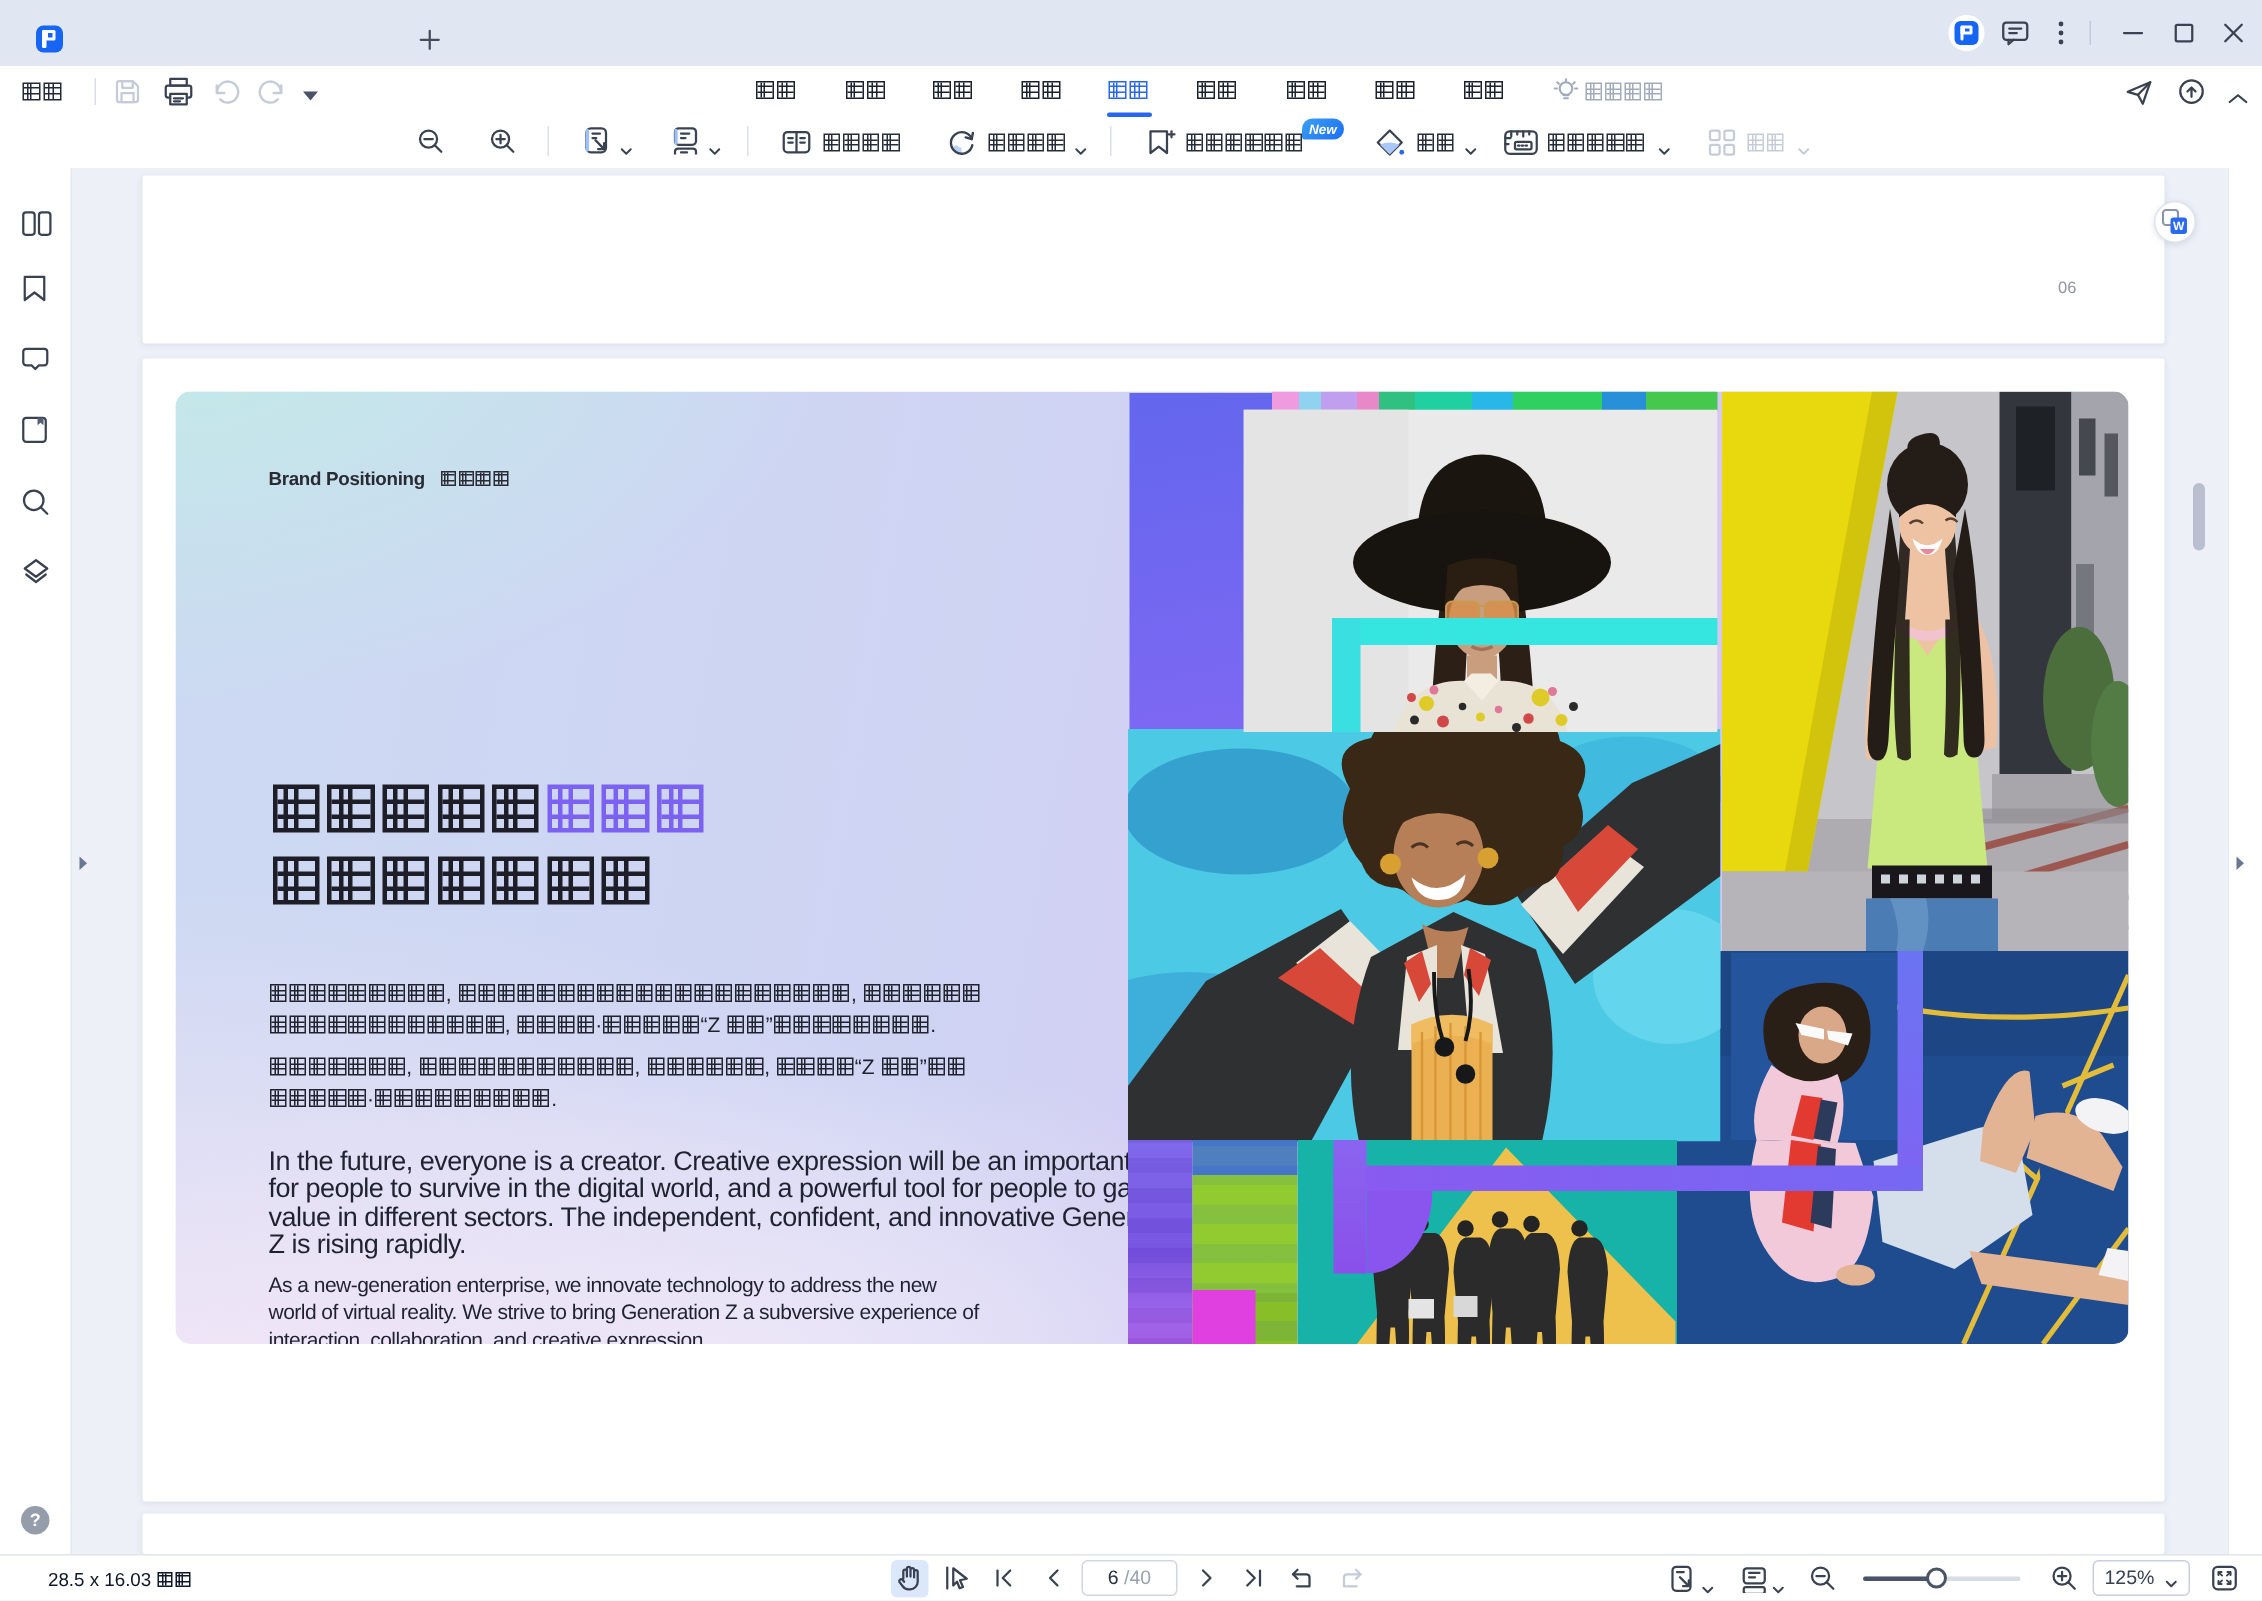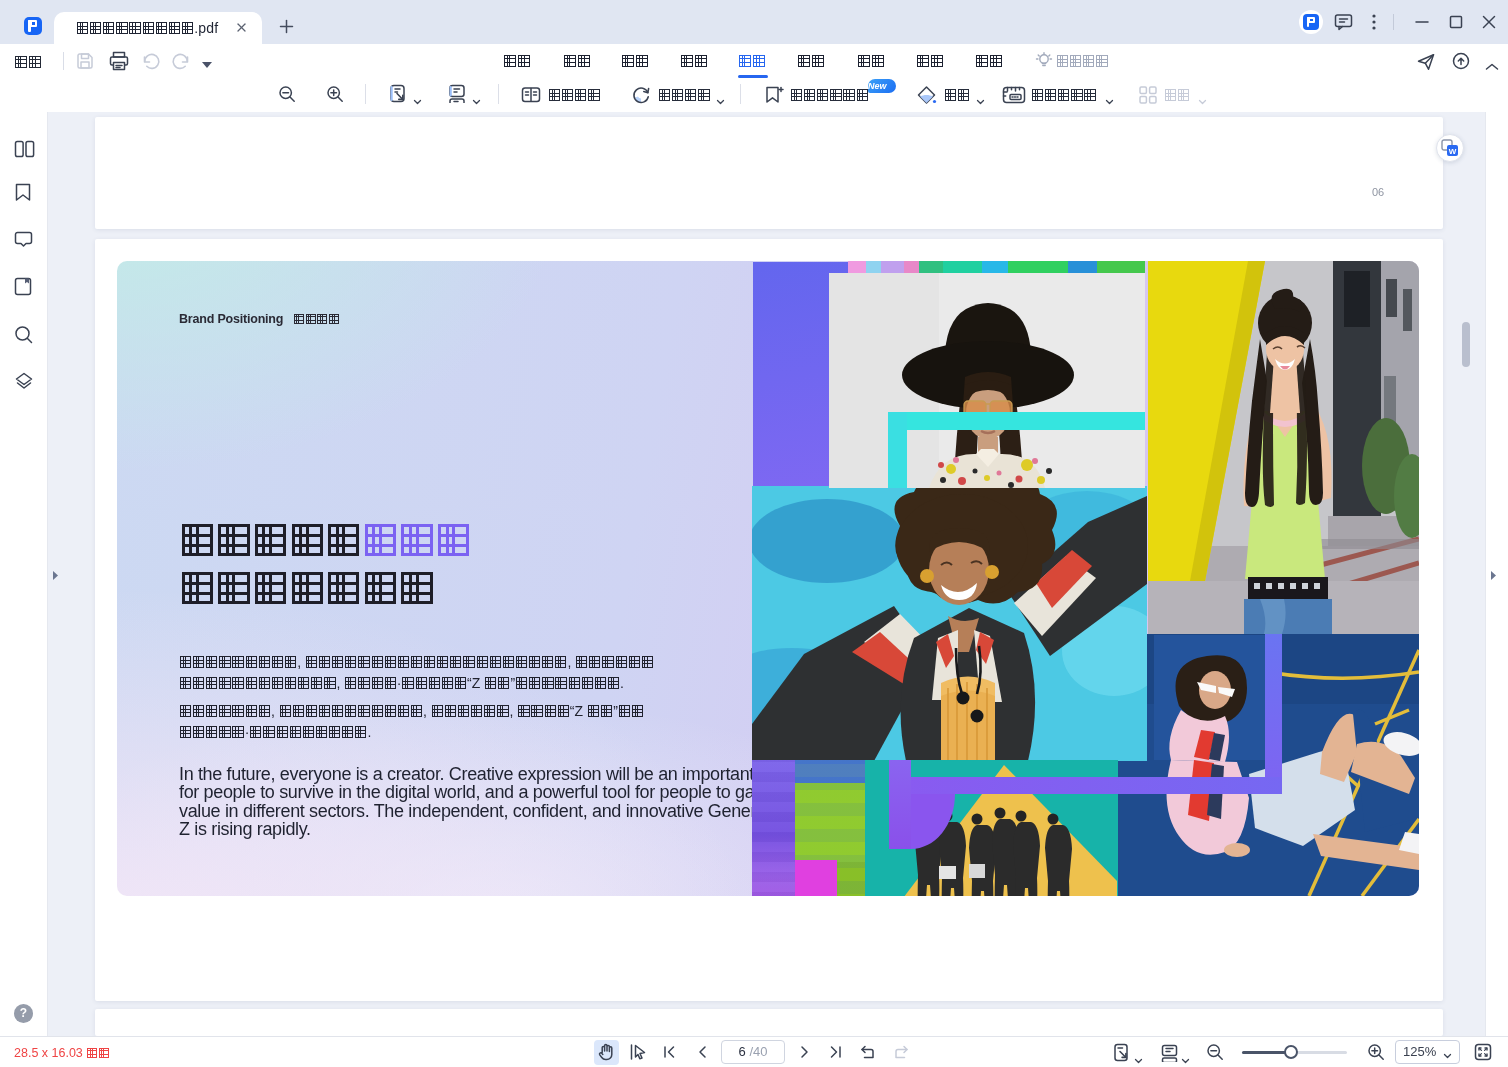--- a/index.html
+++ b/index.html
@@ -20,27 +20,20 @@
 radial-gradient(760px 450px at 0% -8%,#c2ebe7 0%,rgba(194,235,231,0) 58%),
 linear-gradient(100deg,#ccd9f2 0%,#cfd4f3 40%,#d7c8f2 70%,#d0c1ee 100%)}
 .ph{position:absolute}
 </style></head><body>
 <div class="titlebar">
 <div class="ab" style="left:24px;top:17px;width:18px;height:18px;background:#1765f5;border-radius:5px">
       <div class="ab" style="left:4px;top:3px;width:9px;height:7px;background:#fff;border-radius:1px"></div>
       <div class="ab" style="left:4px;top:3px;width:3px;height:12px;background:#fff;border-radius:1px"></div>
       <div class="ab" style="left:8px;top:5px;width:3px;height:3px;background:#1765f5"></div>
     </div>
-<div class="tab">
-      <span class="ab" style="left:22px;top:8px;letter-spacing:.2px"><i class="cj"></i><i class="cj"></i><i class="cj"></i><i class="cj"></i><i class="cj"></i><i class="cj"></i><i class="cj"></i><i class="cj"></i><i class="cj"></i>.pdf</span>
-      <svg class="ab" style="left:182px;top:10px" width="11" height="11" viewBox="0 0 11 11" stroke="#5a6170" stroke-width="1.3" stroke-linecap="round">
-        <line x1="2" y1="2" x2="9" y2="9"></line>
-        <line x1="9" y1="2" x2="2" y2="9"></line>
-      </svg>
-    </div>
 <svg class="ab" style="left:279px;top:19px" width="15" height="15" viewBox="0 0 15 15" stroke="#444c5e" stroke-width="1.5" stroke-linecap="round">
       <line x1="7.5" y1="1.5" x2="7.5" y2="13.5"></line>
       <line x1="1.5" y1="7.5" x2="13.5" y2="7.5"></line>
     </svg>
 <div class="ab" style="left:1299px;top:10px;width:24px;height:24px;background:#fff;border-radius:50%">
       <div class="ab" style="left:4px;top:4px;width:16px;height:16px;background:#1765f5;border-radius:4px">
         <div class="ab" style="left:3.5px;top:3px;width:8px;height:6px;background:#fff;border-radius:1px"></div>
         <div class="ab" style="left:3.5px;top:3px;width:2.6px;height:10px;background:#fff;border-radius:1px"></div>
         <div class="ab" style="left:7px;top:4.6px;width:2.6px;height:2.6px;background:#1765f5"></div>
       </div>
@@ -176,21 +169,21 @@
 <span class="ab" style="left:716px;top:13px"><svg width="9" height="6" viewBox="0 0 9 6" fill="none" stroke="#3a4252" stroke-width="1.3" stroke-linecap="round" stroke-linejoin="round">
         <polyline points="1.5,1.5 4.5,4.5 7.5,1.5"></polyline>
       </svg></span>
 <div class="ab" style="left:740px;top:6px;width:1px;height:20px;background:#dcdfe8"></div>
 <span class="ab" style="left:763px;top:7px"><svg width="22" height="20" viewBox="0 0 22 20" fill="none" stroke="#3a4252" stroke-width="1.5" stroke-linecap="round" stroke-linejoin="round">
         <path d="M4 2.5 h11 v14.5 l-5.5 -4.2 -5.5 4.2 Z"></path>
         <line x1="16" y1="4.5" x2="20" y2="4.5"></line>
         <line x1="18" y1="2.5" x2="18" y2="6.5"></line>
       </svg></span>
 <span class="ab" style="left:790px;top:9px;font-size:14px;color:#262c3a"><i class="cj"></i><i class="cj"></i><i class="cj"></i><i class="cj"></i><i class="cj"></i><i class="cj"></i></span>
-<div class="ab" style="left:868px;top:1px;width:28px;height:14px;background:linear-gradient(135deg,#3aa0f8,#1c6ef2);border-radius:7px 7px 7px 2px;color:#fff;font-size:9px;font-style:italic;font-weight:bold;line-height:14px">New</div>
+<div class="ab" style="left:868px;top:1px;width:28px;height:14px;background:linear-gradient(135deg,#3aa0f8,#1c6ef2);border-radius:7px 7px 7px 2px;color:#fff;font-size:9px;font-style:italic;font-weight:bold;text-align:center;line-height:14px">New</div>
 <span class="ab" style="left:915px;top:6px"><svg width="24" height="22" viewBox="0 0 24 22" fill="none">
         <path d="M11.5 19 L3.5 11 L11.5 3 L19.5 11 Z" fill="none" stroke="#3a4252" stroke-width="1.5" stroke-linejoin="round"></path>
         <path d="M5 12.5 L11.5 19 L18 12.5 C14 10.5 9 10.5 5 12.5 Z" fill="#a9c7f9" stroke="none"></path>
         <circle cx="19.5" cy="17.5" r="1.6" fill="#2a6af2" stroke="none"></circle>
       </svg></span>
 <span class="ab" style="left:944px;top:9px;font-size:14px;color:#262c3a"><i class="cj"></i><i class="cj"></i></span>
 <span class="ab" style="left:976px;top:13px"><svg width="9" height="6" viewBox="0 0 9 6" fill="none" stroke="#3a4252" stroke-width="1.3" stroke-linecap="round" stroke-linejoin="round">
         <polyline points="1.5,1.5 4.5,4.5 7.5,1.5"></polyline>
       </svg></span>
 <span class="ab" style="left:1002px;top:7px"><svg width="24" height="20" viewBox="0 0 24 20" fill="none" stroke="#3a4252" stroke-width="1.5" stroke-linecap="round" stroke-linejoin="round">
@@ -251,20 +244,21 @@
     <span class="ab" style="left:1277px;top:69px;font-size:11px;color:#8f95a2">06</span>
   </div>
 <div class="card" style="top:1009px;height:27px"></div>
 <div class="card" style="top:239px;height:762px">
 <div class="panel">
 <div class="ab" style="left:62px;top:51px;font-size:12.5px;font-weight:bold;color:#2a2a35;letter-spacing:-.2px">Brand Positioning&nbsp;&nbsp;&nbsp;<i class="cj"></i><i class="cj"></i><i class="cj"></i><i class="cj"></i></div>
 <div class="ab" style="left:62px;top:256px;font-size:39px;line-height:48px;font-weight:bold;color:#1e1e28"><i class="cj"></i><i class="cj"></i><i class="cj"></i><i class="cj"></i><i class="cj"></i><span style="color:#7b62f2"><i class="cj"></i><i class="cj"></i><i class="cj"></i></span><br><i class="cj"></i><i class="cj"></i><i class="cj"></i><i class="cj"></i><i class="cj"></i><i class="cj"></i><i class="cj"></i></div>
 <div class="ab" style="left:62px;top:391px;font-size:14px;line-height:21px;color:#20222e"><i class="cj"></i><i class="cj"></i><i class="cj"></i><i class="cj"></i><i class="cj"></i><i class="cj"></i><i class="cj"></i><i class="cj"></i><i class="cj"></i>, <i class="cj"></i><i class="cj"></i><i class="cj"></i><i class="cj"></i><i class="cj"></i><i class="cj"></i><i class="cj"></i><i class="cj"></i><i class="cj"></i><i class="cj"></i><i class="cj"></i><i class="cj"></i><i class="cj"></i><i class="cj"></i><i class="cj"></i><i class="cj"></i><i class="cj"></i><i class="cj"></i><i class="cj"></i><i class="cj"></i>, <i class="cj"></i><i class="cj"></i><i class="cj"></i><i class="cj"></i><i class="cj"></i><i class="cj"></i><br><i class="cj"></i><i class="cj"></i><i class="cj"></i><i class="cj"></i><i class="cj"></i><i class="cj"></i><i class="cj"></i><i class="cj"></i><i class="cj"></i><i class="cj"></i><i class="cj"></i><i class="cj"></i>, <i class="cj"></i><i class="cj"></i><i class="cj"></i><i class="cj"></i>·<i class="cj"></i><i class="cj"></i><i class="cj"></i><i class="cj"></i><i class="cj"></i>“Z <i class="cj"></i><i class="cj"></i>”<i class="cj"></i><i class="cj"></i><i class="cj"></i><i class="cj"></i><i class="cj"></i><i class="cj"></i><i class="cj"></i><i class="cj"></i>.</div>
 <div class="ab" style="left:62px;top:440px;font-size:14px;line-height:21px;color:#20222e"><i class="cj"></i><i class="cj"></i><i class="cj"></i><i class="cj"></i><i class="cj"></i><i class="cj"></i><i class="cj"></i>, <i class="cj"></i><i class="cj"></i><i class="cj"></i><i class="cj"></i><i class="cj"></i><i class="cj"></i><i class="cj"></i><i class="cj"></i><i class="cj"></i><i class="cj"></i><i class="cj"></i>, <i class="cj"></i><i class="cj"></i><i class="cj"></i><i class="cj"></i><i class="cj"></i><i class="cj"></i>, <i class="cj"></i><i class="cj"></i><i class="cj"></i><i class="cj"></i>“Z <i class="cj"></i><i class="cj"></i>”<i class="cj"></i><i class="cj"></i><br><i class="cj"></i><i class="cj"></i><i class="cj"></i><i class="cj"></i><i class="cj"></i>·<i class="cj"></i><i class="cj"></i><i class="cj"></i><i class="cj"></i><i class="cj"></i><i class="cj"></i><i class="cj"></i><i class="cj"></i><i class="cj"></i>.</div>
 <div class="ab" style="left:62px;top:504px;font-size:18px;letter-spacing:-.35px;line-height:18.3px;color:#1f2230">In the future, everyone is a creator. Creative expression will be an important skill<br>for people to survive in the digital world, and a powerful tool for people to gain<br>value in different sectors. The independent, confident, and innovative Generation<br>Z is rising rapidly.</div>
+<div class="ab" style="left:62px;top:586px;font-size:14px;letter-spacing:-.35px;line-height:18.3px;color:#1f2230">As a new-generation enterprise, we innovate technology to address the new<br>world of virtual reality. We strive to bring Generation Z a subversive experience of<br>interaction, collaboration, and creative expression.</div>
 <div class="ph" style="left:636px;top:1px;width:95px;height:224px;background:linear-gradient(170deg,#6366ee,#7e68f2)"></div>
 <div class="ph" style="left:731px;top:0;width:297px;height:13px;background:linear-gradient(90deg,#f09ae0 0 6%,#8fd3f0 6% 11%,#c0a0ee 11% 19%,#e888c8 19% 24%,#30c080 24% 32%,#20d0a0 32% 45%,#28b8e8 45% 54%,#30d060 54% 74%,#2890d8 74% 84%,#45c84d 84% 100%)"></div>
 <div class="ph" style="left:1031px;top:0;width:271px;height:373px"><svg width="271" height="373" viewBox="0 0 271 373">
           <rect width="271" height="373" fill="#c6c6ca"></rect>
           <rect x="185" y="0" width="48" height="258" fill="#33373d"></rect>
           <rect x="196" y="10" width="26" height="56" fill="#1e2126"></rect>
           <rect x="233" y="0" width="38" height="250" fill="#a4a4ac"></rect>
           <rect x="238" y="18" width="11" height="38" fill="#45494f"></rect>
           <rect x="255" y="28" width="9" height="42" fill="#54585e"></rect>
           <rect x="236" y="115" width="12" height="55" fill="#74787e"></rect>
@@ -456,21 +450,21 @@
 </div>
 </div>
 <div class="ab" style="left:1436px;top:134px;width:28px;height:28px;background:#fff;border:1px solid #dfe3ec;border-radius:50%;box-shadow:0 1px 4px rgba(50,70,110,.15)">
     <svg class="ab" style="left:4px;top:4px" width="18" height="18" viewBox="0 0 18 18">
       <rect x="1" y="1" width="10" height="10" rx="2" fill="none" stroke="#8a94a8" stroke-width="1.4"></rect>
       <rect x="6" y="6" width="11" height="11" rx="2" fill="#2a6af2"></rect>
       <text x="11.5" y="14.6" font-size="8" font-weight="bold" fill="#fff" text-anchor="middle" font-family="Liberation Sans">W</text>
     </svg>
   </div>
 <div class="statusbar">
-<span class="ab" style="left:14px;top:9px;font-size:12.5px;color:#ef4444">28.5 x 16.03 <i class="cj"></i><i class="cj"></i></span>
+<span class="ab" style="left:32px;top:9px;font-size:12.5px;color:#0f172a">28.5 x 16.03 <i class="cj"></i><i class="cj"></i></span>
 <div class="ab" style="left:594px;top:3px;width:25px;height:25px;background:#dbe7fb;border-radius:4px"></div>
 <span class="ab" style="left:598px;top:6px"><svg width="17" height="18" viewBox="0 0 17 18" fill="none" stroke="#3a4252" stroke-width="1.5" stroke-linecap="round" stroke-linejoin="round">
         <path d="M4.2 9.5 V4.6 a1.2 1.2 0 0 1 2.4 0 V8 M6.6 8 V2.8 a1.2 1.2 0 0 1 2.4 0 V8 M9 8 V3.6 a1.2 1.2 0 0 1 2.4 0 V8.4 M11.4 8.6 V5 a1.2 1.2 0 0 1 2.4 0 v6.5 a5 5 0 0 1 -5 5 h-1.2 a4.6 4.6 0 0 1 -3.8 -2 L1.6 11.6 a1.3 1.3 0 0 1 2 -1.5 l1.2 1.4"></path>
       </svg></span>
 <span class="ab" style="left:629px;top:6px"><svg width="18" height="18" viewBox="0 0 18 18" fill="none" stroke="#3a4252" stroke-width="1.5" stroke-linecap="round" stroke-linejoin="round">
         <line x1="2.5" y1="2" x2="2.5" y2="16"></line>
         <path d="M6.5 2.5 L15.5 9.5 L11 10.5 L13 15 L10.8 15.8 L9 11.5 L6.5 14 Z"></path>
       </svg></span>
 <span class="ab" style="left:663px;top:8px"><svg width="14" height="14" viewBox="0 0 14 14" fill="none" stroke="#3a4252" stroke-width="1.5" stroke-linecap="round" stroke-linejoin="round">
         <line x1="2" y1="2" x2="2" y2="12"></line>

